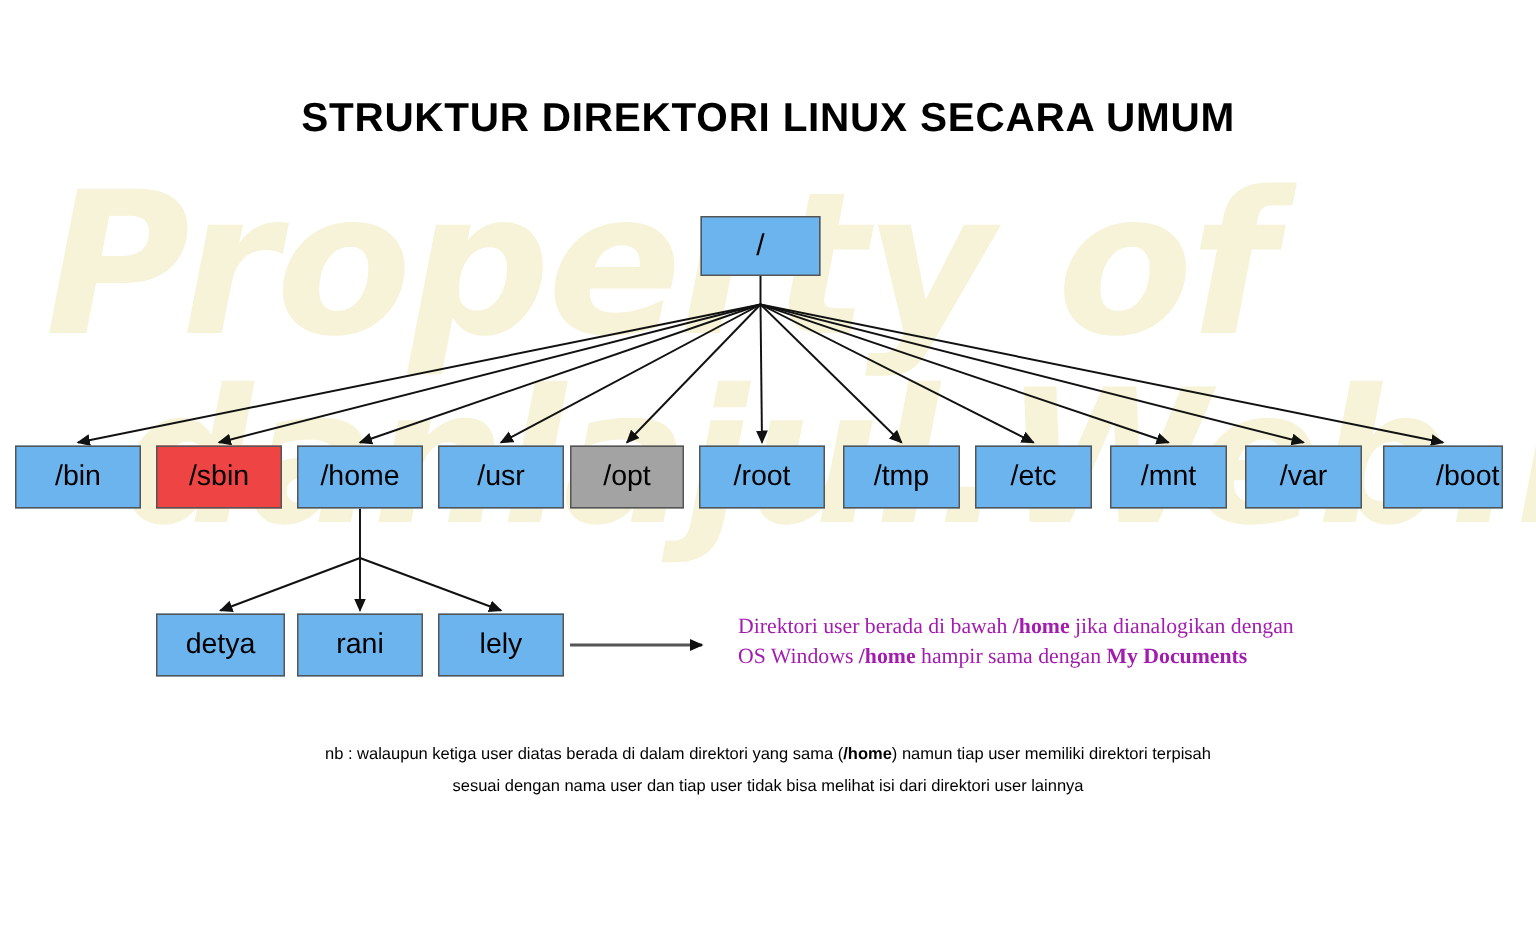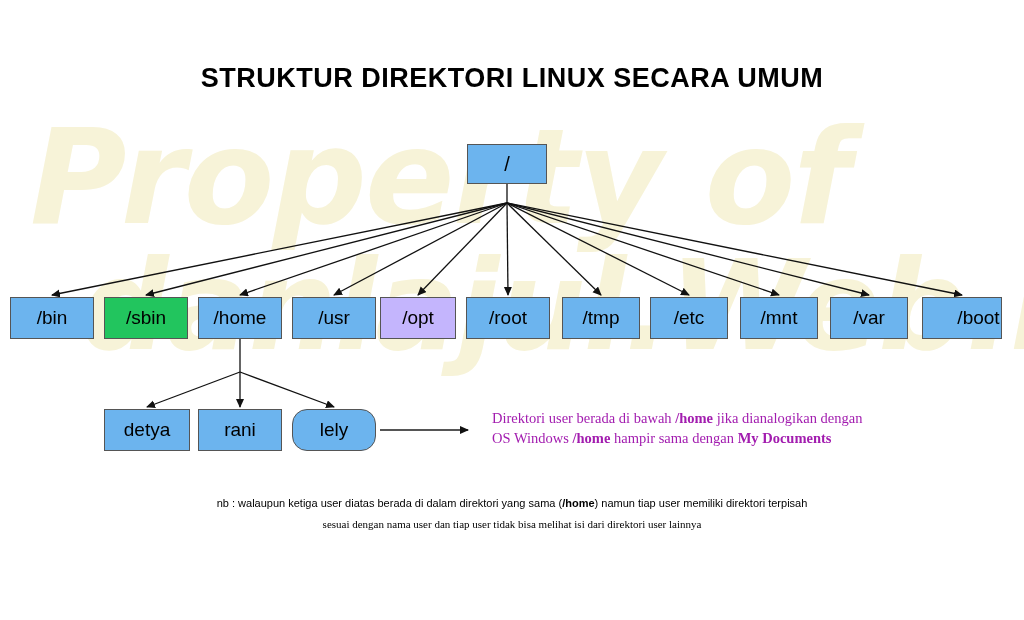--- a/index.html
+++ b/index.html
@@ -111,21 +111,21 @@
     position: absolute;
     width: 1024px;
     text-align: center;
     font-family: "Liberation Sans", sans-serif;
     font-size: 11px;
     color: #000000;
     white-space: nowrap;
     z-index: 3;
   }
   #note-line1 { left: 0; top: 497px; }
-  #note-line2 { left: 0; top: 518px; font-family: Liberation Serif, serif; }
+  #note-line2 { left: 0; top: 518px; }
 
   b { font-weight: bold; }
 </style>
 </head>
 <body>
 
 <div id="canvas">
 
   <div id="watermark">
     <div class="wm-text wm-line1">Property of</div>
@@ -165,30 +165,30 @@
 
   <div id="title">STRUKTUR DIREKTORI LINUX SECARA UMUM</div>
 
   <div id="node-layer">
       <div class="node root" style="left: 467px; top: 144px; width: 80px; height: 40px; background: rgb(108, 180, 238); border-color: rgb(85, 85, 85);">
         <span>/</span>
       </div>
       <div class="node" style="left: 10px; top: 297px; width: 84px; height: 42px; background: rgb(108, 180, 238); border-color: rgb(85, 85, 85);">
         <span>/bin</span>
       </div>
-      <div class="node" style="left: 104px; top: 297px; width: 84px; height: 42px; background: #22c55e; border-color: rgb(85, 85, 85);">
+      <div class="node" style="left: 104px; top: 297px; width: 84px; height: 42px; background: #ef4444; border-color: rgb(85, 85, 85);">
         <span>/sbin</span>
       </div>
       <div class="node" style="left: 198px; top: 297px; width: 84px; height: 42px; background: rgb(108, 180, 238); border-color: rgb(85, 85, 85);">
         <span>/home</span>
       </div>
       <div class="node" style="left: 292px; top: 297px; width: 84px; height: 42px; background: rgb(108, 180, 238); border-color: rgb(85, 85, 85);">
         <span>/usr</span>
       </div>
-      <div class="node" style="left: 380px; top: 297px; width: 76px; height: 42px; background: #c4b5fd; border-color: rgb(85, 85, 85);">
+      <div class="node" style="left: 380px; top: 297px; width: 76px; height: 42px; background: #a3a3a3; border-color: rgb(85, 85, 85);">
         <span>/opt</span>
       </div>
       <div class="node" style="left: 466px; top: 297px; width: 84px; height: 42px; background: rgb(108, 180, 238); border-color: rgb(85, 85, 85);">
         <span>/root</span>
       </div>
       <div class="node" style="left: 562px; top: 297px; width: 78px; height: 42px; background: rgb(108, 180, 238); border-color: rgb(85, 85, 85);">
         <span>/tmp</span>
       </div>
       <div class="node" style="left: 650px; top: 297px; width: 78px; height: 42px; background: rgb(108, 180, 238); border-color: rgb(85, 85, 85);">
         <span>/etc</span>
@@ -201,21 +201,21 @@
       </div>
       <div class="node" style="left: 922px; top: 297px; width: 80px; height: 42px; background: rgb(108, 180, 238); border-color: rgb(85, 85, 85); padding-left: 33px;">
         <span>/boot</span>
       </div>
       <div class="node" style="left: 104px; top: 409px; width: 86px; height: 42px; background: rgb(108, 180, 238); border-color: rgb(85, 85, 85);">
         <span>detya</span>
       </div>
       <div class="node" style="left: 198px; top: 409px; width: 84px; height: 42px; background: rgb(108, 180, 238); border-color: rgb(85, 85, 85);">
         <span>rani</span>
       </div>
-      <div class="node" style="left: 292px; top: 409px; width: 84px; height: 42px; background: rgb(108, 180, 238); border-color: rgb(85, 85, 85); border-radius: 15px;">
+      <div class="node" style="left: 292px; top: 409px; width: 84px; height: 42px; background: rgb(108, 180, 238); border-color: rgb(85, 85, 85);">
         <span>lely</span>
       </div>
     </div>
 
   <div class="annot" id="annot-line1">
     <span>Direktori user berada di bawah </span><b>/home</b><span> jika dianalogikan dengan</span>
   </div>
   <div class="annot" id="annot-line2">
     <span>OS Windows </span><b>/home</b><span> hampir sama dengan </span><b>My Documents</b>
   </div>

